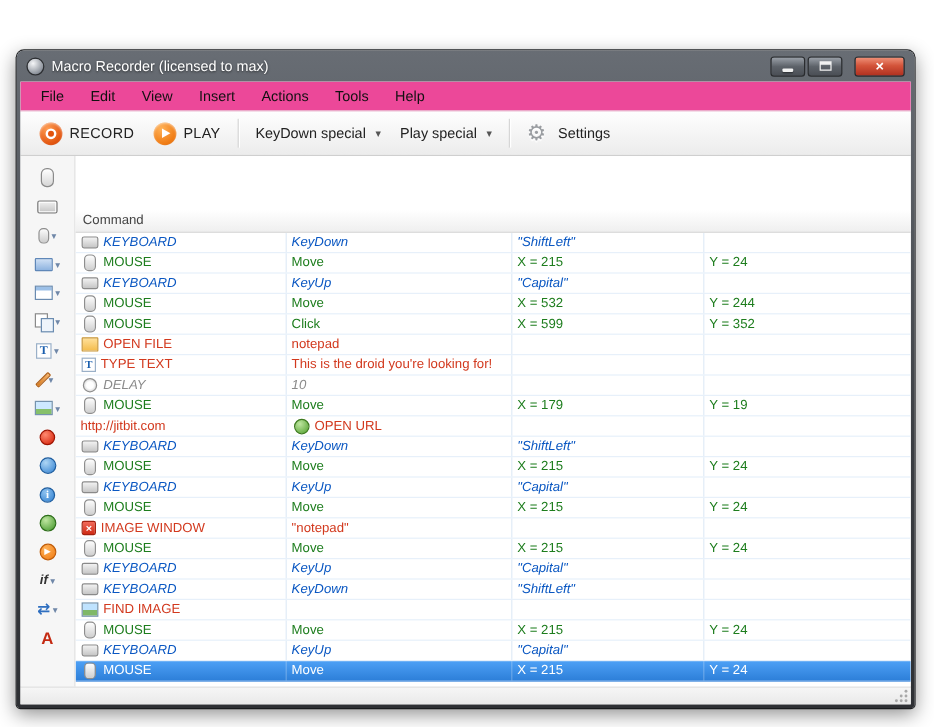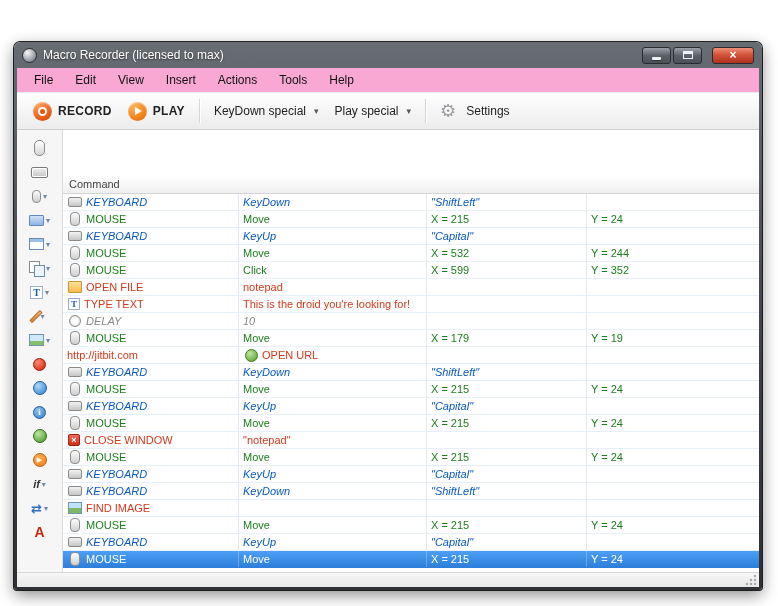--- a/index.html
+++ b/index.html
@@ -19,28 +19,28 @@
     background:linear-gradient(#9aa0a8,#5d6269 50%,#4a4e55);cursor:default;}
   .wbtn.min,.wbtn.max{width:29px;}
   .wbtn.close{width:42px;margin-left:8px;background:linear-gradient(#ef9077,#d3543a 45%,#b03020);color:#fff;
     font-size:12px;font-weight:bold;}
   .min-glyph{width:9px;height:3px;background:#f2f2f2;border-radius:1px;margin-top:7px;box-shadow:0 1px 1px rgba(0,0,0,.4);}
   .max-glyph{width:10px;height:8px;border:1px solid #f2f2f2;border-top-width:3px;background:transparent;}
 
   .client{position:absolute;left:3px;right:3px;top:26px;bottom:3px;background:#fff;display:flex;flex-direction:column;overflow:hidden;}
 
   
-  .menubar{height:25px;display:flex;align-items:center;padding:0 6px;background:#f9a8d4;border-bottom:1px solid #ececec;}
+  .menubar{height:25px;display:flex;align-items:center;padding:0 6px;background:#ec4899;border-bottom:1px solid #ececec;}
   .menu-item{padding:3px 11px;font-size:12px;color:#111;}
 
   
   .toolbar{height:37px;display:flex;align-items:center;background:linear-gradient(#fefefe,#ececec);
     border-bottom:1px solid #cfcfcf;padding:0 8px;font-size:12px;color:#222;}
   .tb-btn{display:flex;align-items:center;gap:6px;padding:4px 8px;border-radius:3px;}
-  .tb-strong{font-weight:bold;letter-spacing:.3px;}
+  .tb-strong{font-weight:normal;letter-spacing:.3px;}
   .tb-sep{width:1px;height:24px;background:#d6d6d6;margin:0 6px;box-shadow:1px 0 0 #fff;}
   .rec-ic{width:19px;height:19px;border-radius:50%;position:relative;flex:none;
     background:radial-gradient(circle at 35% 28%,#ff9d52,#e2540e 70%,#b63c05);box-shadow:inset 0 1px 2px rgba(255,255,255,.6);}
   .rec-ic::before{content:"";position:absolute;left:5px;top:5px;width:9px;height:9px;border-radius:50%;background:#fff;}
   .rec-ic::after{content:"";position:absolute;left:7px;top:7px;width:5px;height:5px;border-radius:50%;background:#e2540e;}
   .play-ic{width:19px;height:19px;border-radius:50%;position:relative;flex:none;
     background:radial-gradient(circle at 35% 28%,#ffb258,#ef7a12 70%,#c85a05);box-shadow:inset 0 1px 2px rgba(255,255,255,.6);}
   .play-ic::after{content:"";position:absolute;left:7px;top:5px;width:0;height:0;
     border-left:7px solid #fff;border-top:4.5px solid transparent;border-bottom:4.5px solid transparent;}
   .dd-arrow{font-size:9px;color:#555;margin-left:2px;}
@@ -358,21 +358,21 @@
                 <span class="ric ric-mouse"></span>
                 <span>MOUSE</span>
               </div>
               <div class="cell">Move</div>
               <div class="cell">X = 215</div>
               <div class="cell">Y = 24</div>
             </div>
             <div class="trow rt-closewindow">
               <div class="cell c1">
                 <span class="ric ric-closewindow">×</span>
-                <span>CLOSE WINDOW</span>
+                <span>IMAGE WINDOW</span>
               </div>
               <div class="cell">"notepad"</div>
               <div class="cell"></div>
               <div class="cell"></div>
             </div>
             <div class="trow rt-mouse">
               <div class="cell c1">
                 <span class="ric ric-mouse"></span>
                 <span>MOUSE</span>
               </div>

